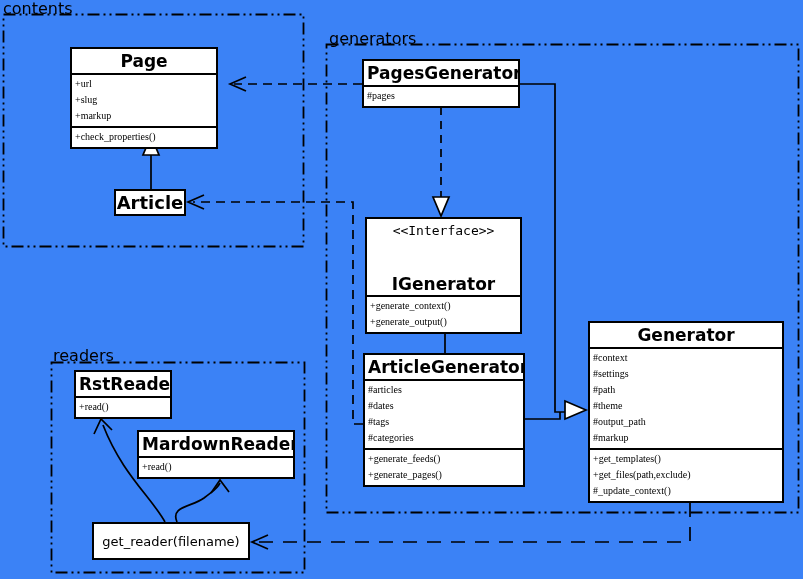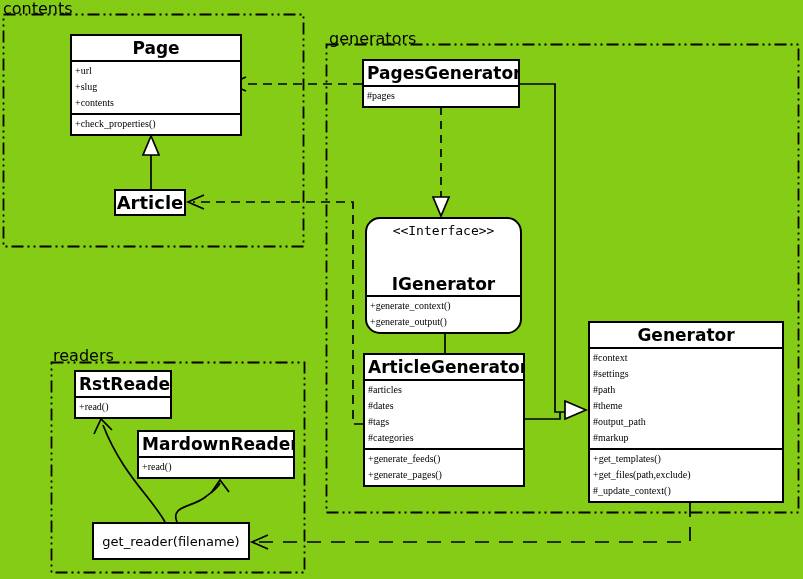--- a/index.html
+++ b/index.html
@@ -1,17 +1,17 @@
 <!DOCTYPE html>
 <html><head>
 <meta charset="utf-8">
 <style>
   html,body{margin:0;padding:0;background:#ffffff;}
   #canvas{
-    position:relative;width:803px;height:579px;background:#84cc16;
+    position:relative;width:803px;height:579px;background:#3b82f6;
     font-family:"DejaVu Sans",sans-serif;color:#000;overflow:hidden;
   }
   #edges{position:absolute;left:0;top:0;z-index:1;}
   .uml-class{
     position:absolute;background:#ffffff;border:2px solid #000;
     z-index:2;box-sizing:border-box;
   }
   .uml-title{
     font-weight:bold;font-size:17px;line-height:24px;text-align:center;
     padding:0 3px;white-space:nowrap;overflow:hidden;
@@ -76,44 +76,44 @@
 
       <path d="M177,522 C170,506 192,507 204,498 C214,490 217,489 220,483" stroke-width="1.7"></path>
       <path d="M211,493 L220,480 L229,492" stroke-width="1.7"></path>
     </g>
   </svg>
 
   <div class="pkg-label" style="left:3px;top:1px;">contents</div>
   <div class="pkg-label" style="left:329px;top:31px;">generators</div>
   <div class="pkg-label" style="left:53px;top:348px;">readers</div>
 
-  <div class="uml-class" style="left:70px;top:34px;width:172px;">
+  <div class="uml-class" style="left:70px;top:47px;width:148px;">
     <div class="uml-title">Page</div>
     <div class="uml-section">
       <div class="uml-row">+url</div>
       <div class="uml-row">+slug</div>
-      <div class="uml-row">+contents</div>
+      <div class="uml-row">+markup</div>
     </div>
     <div class="uml-section">
       <div class="uml-row">+check_properties()</div>
     </div>
   </div>
 
   <div class="uml-class uml-single bold" style="left:114px;top:189px;width:72px;height:27px;">
     <span>Article</span>
   </div>
 
   <div class="uml-class" style="left:362px;top:59px;width:158px;">
     <div class="uml-title">PagesGenerator</div>
     <div class="uml-section">
       <div class="uml-row">#pages</div>
     </div>
   </div>
 
-  <div class="uml-class" style="left:365px;top:217px;width:157px;border-radius:15px;">
+  <div class="uml-class" style="left:365px;top:217px;width:157px;">
     <div>
       <div class="uml-stereo">&lt;&lt;Interface&gt;&gt;</div>
       <div class="uml-stereo-title">IGenerator</div>
     </div>
     <div class="uml-section">
       <div class="uml-row">+generate_context()</div>
       <div class="uml-row">+generate_output()</div>
     </div>
   </div>
 

